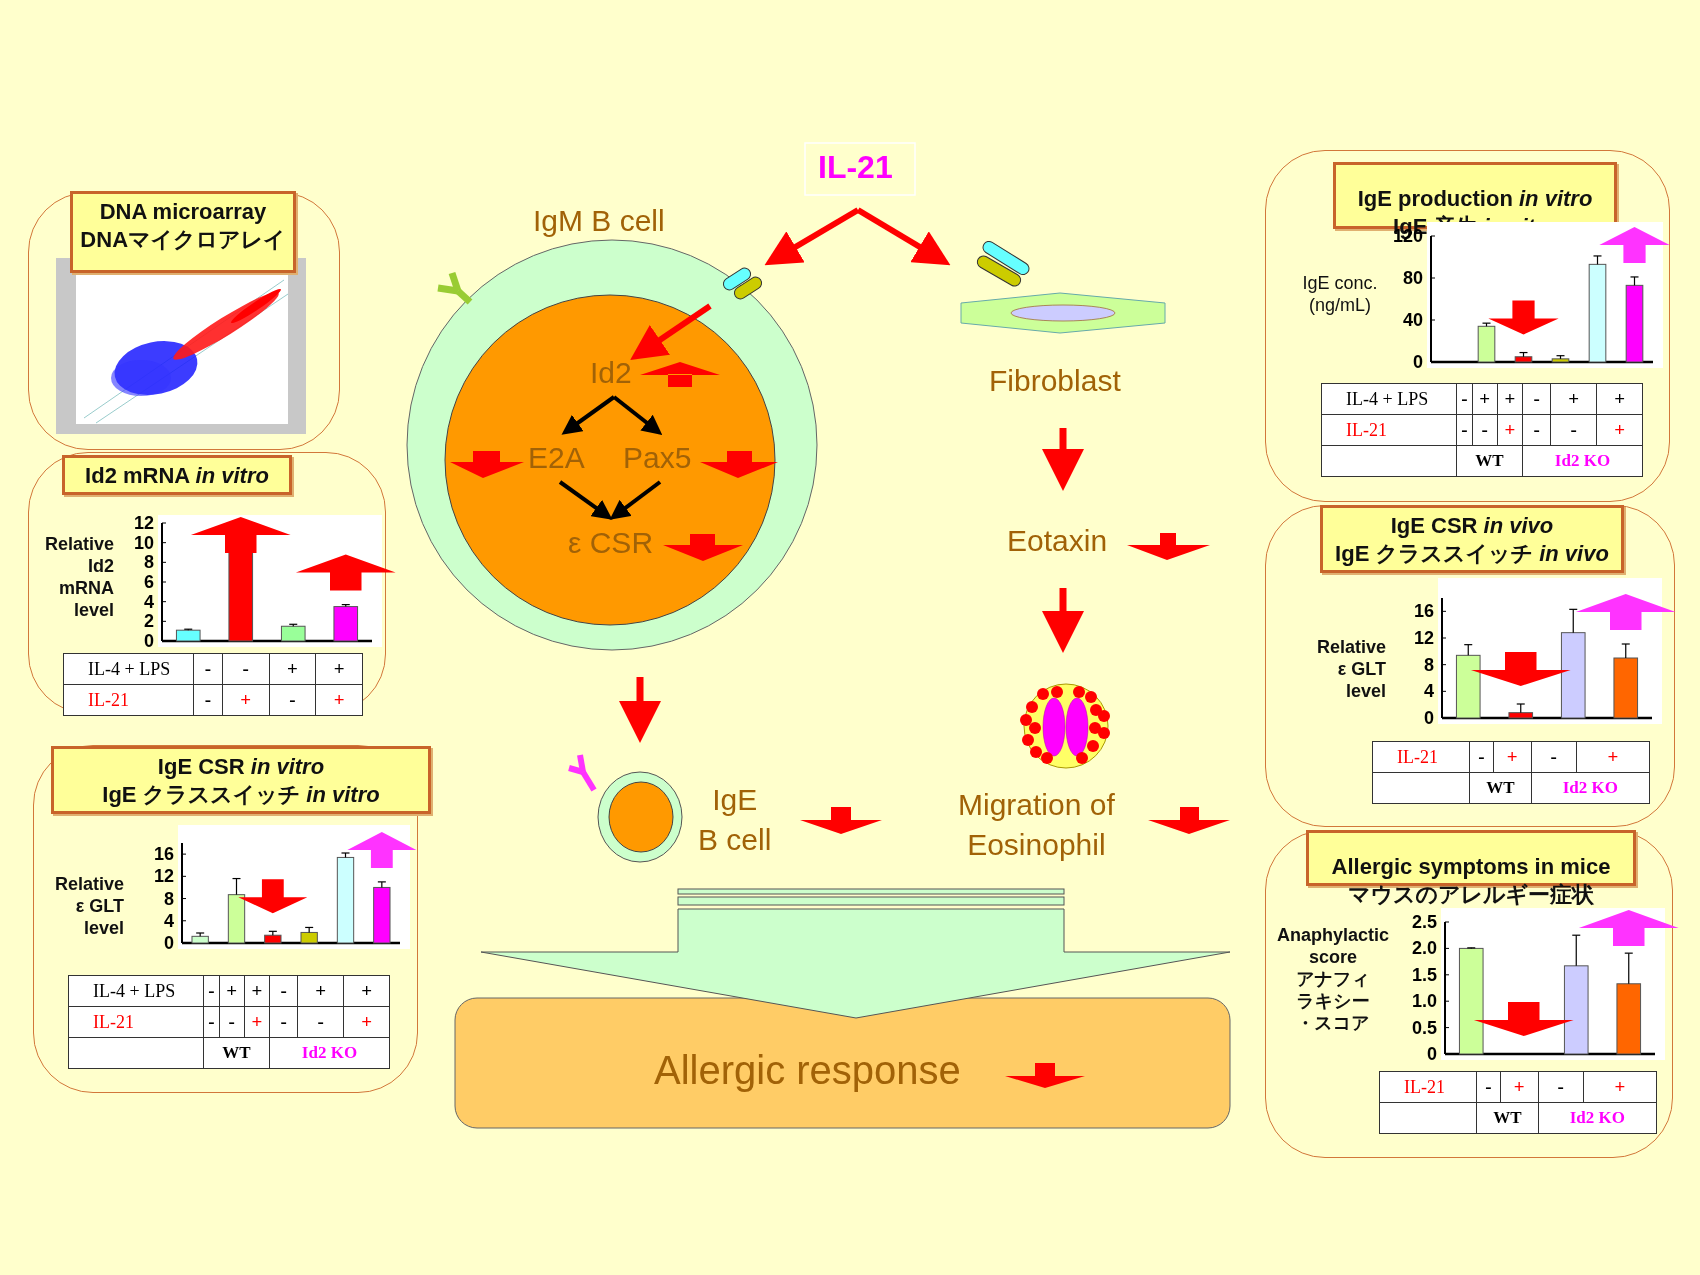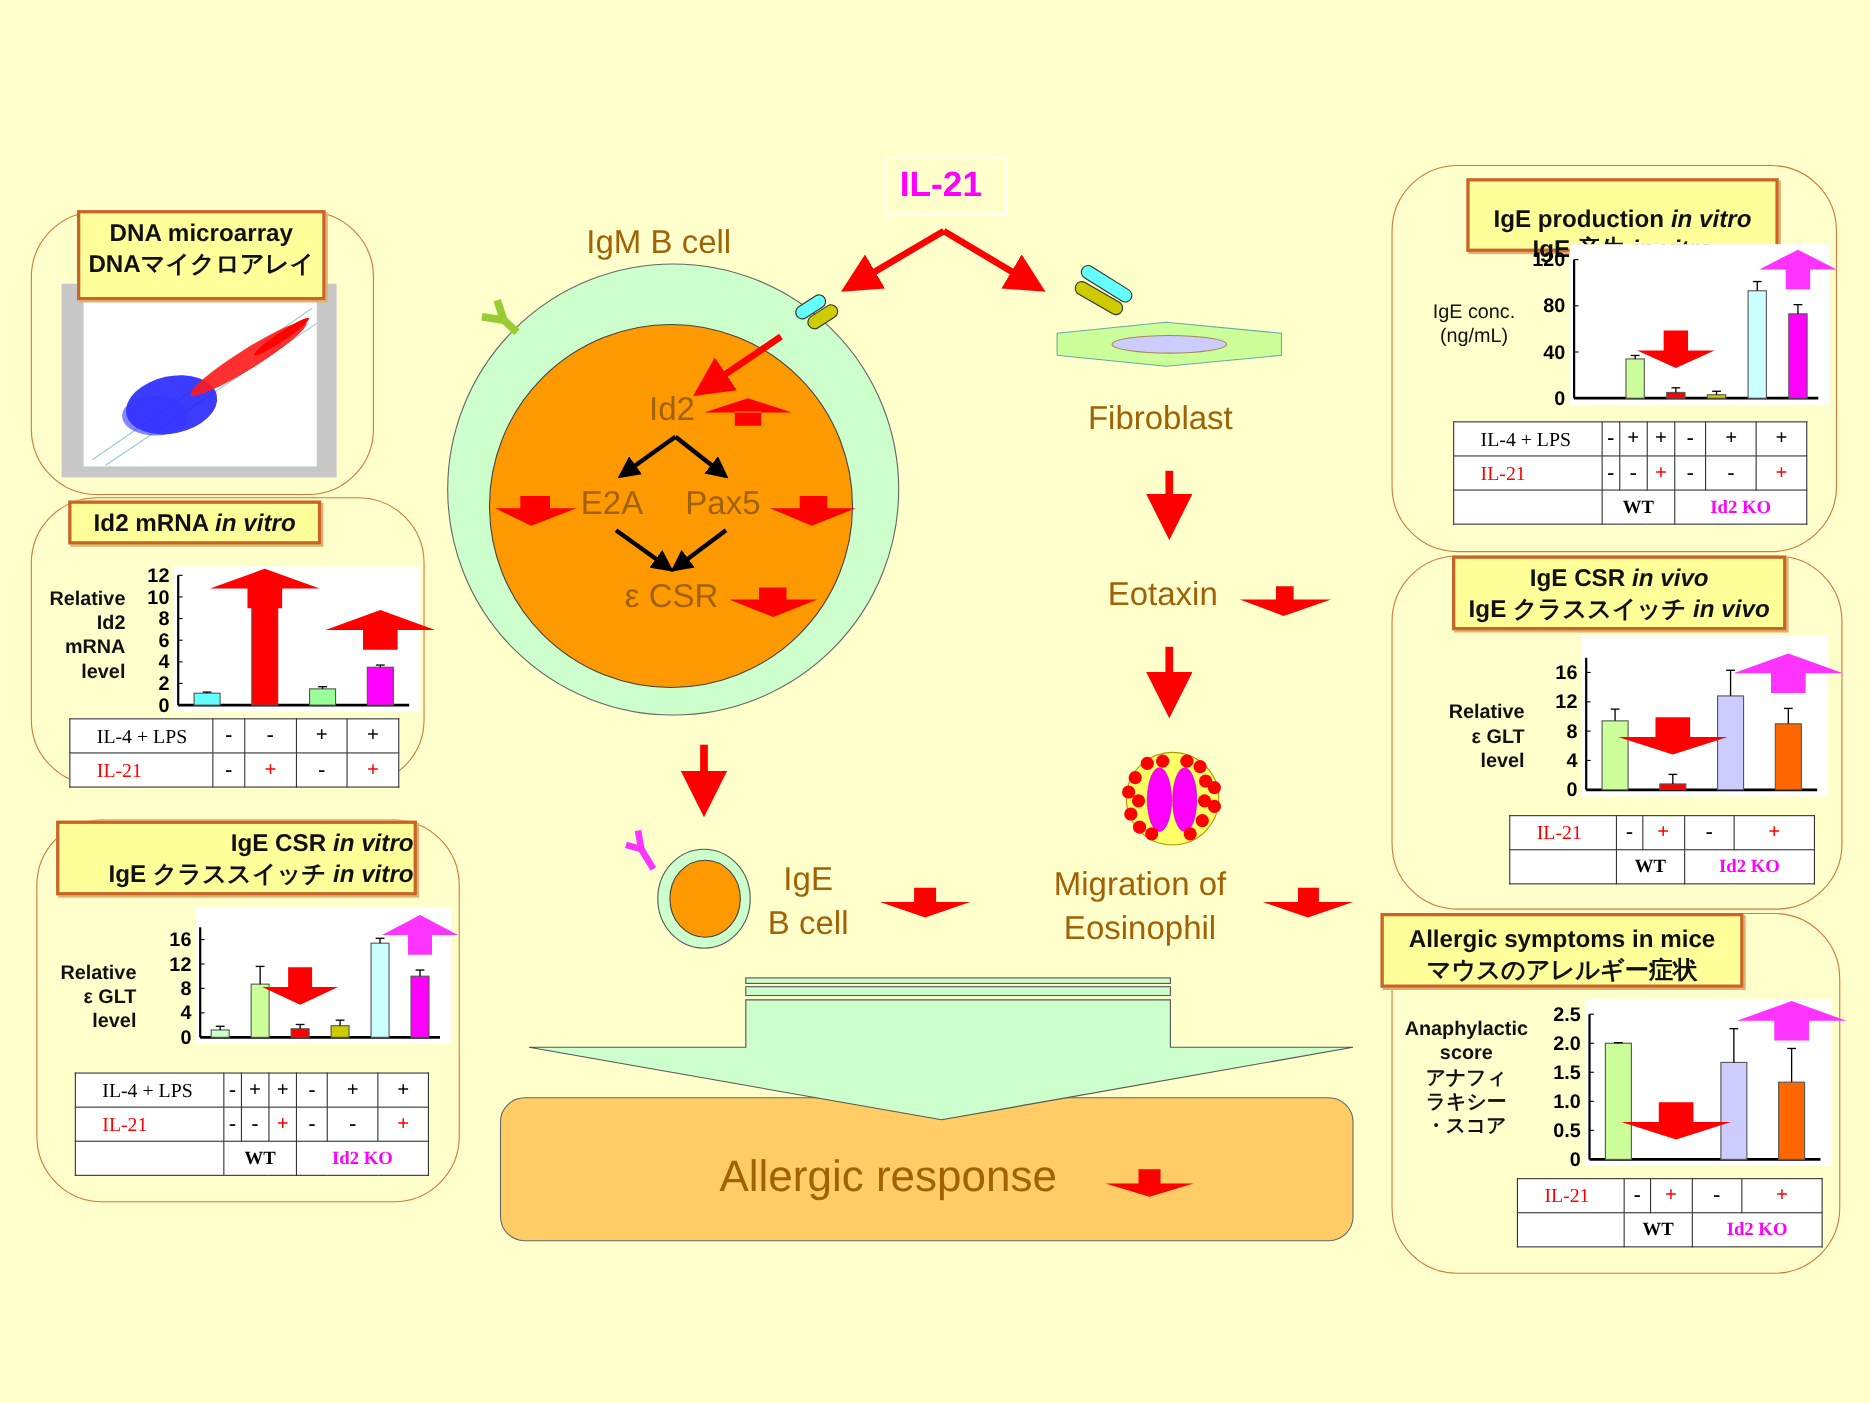--- a/index.html
+++ b/index.html
@@ -95,21 +95,21 @@
     <td class="lab red">IL-21</td>
     <td>-</td>
     <td class="red">+</td>
     <td>-</td>
     <td class="red">+</td>
   </tr>
 </tbody>
   </table>
 
 <div class="panel" style="left:33px;top:745px;width:385px;height:348px;"></div>
-<div class="title-box" style="left:51px;top:746px;width:328px;height:68px;padding-top:4px;text-align:right;">
+<div class="title-box" style="left:51px;top:746px;width:380px;height:68px;padding-top:4px;">
   <div><span>IgE CSR</span> <i>in vitro</i></div>
   <div><span>IgE クラススイッチ</span> <i>in vitro</i></div>
 </div>
 <div class="ylab" style="left:40px;top:873px;width:84px;">
   <div>Relative</div>
   <div>ε GLT</div>
   <div>level</div>
 </div>
 <svg id="chart-1" style="left:140px;top:825px;" width="280" height="140">
     <rect x="38" y="0" width="232" height="124" fill="#fff"></rect>
@@ -292,21 +292,21 @@
   </tr>
   <tr>
     <td></td>
     <td colspan="2" style="font-size:17px;">WT</td>
     <td colspan="2" class="mag" style="font-size:17px;">Id2 KO</td>
   </tr>
 </tbody>
   </table>
 
 <div class="panel" style="left:1265px;top:830px;width:408px;height:328px;"></div>
-<div class="title-box" style="left:1255px;top:830px;width:330px;height:68px;padding-top:7px;">
+<div class="title-box" style="left:1306px;top:830px;width:330px;height:56px;padding-top:20px;">
   <div>Allergic symptoms in mice</div>
   <div>マウスのアレルギー症状</div>
 </div>
 <div class="ylab" style="left:1268px;top:924px;width:130px;text-align:center;">
   <div>Anaphylactic</div>
   <div>score</div>
   <div>アナフィ</div>
   <div>ラキシー</div>
   <div>・スコア</div>
 </div>

